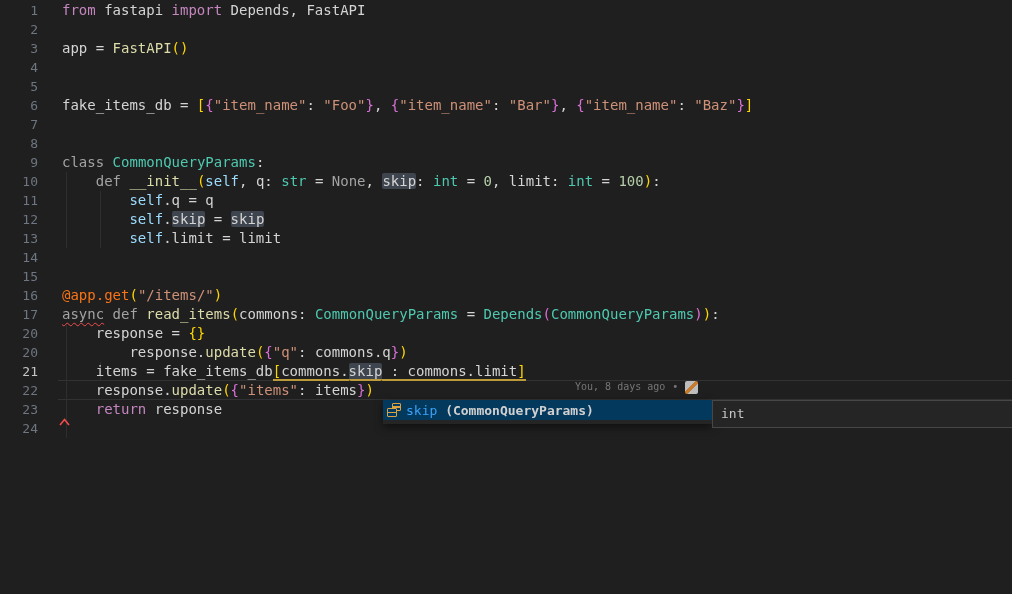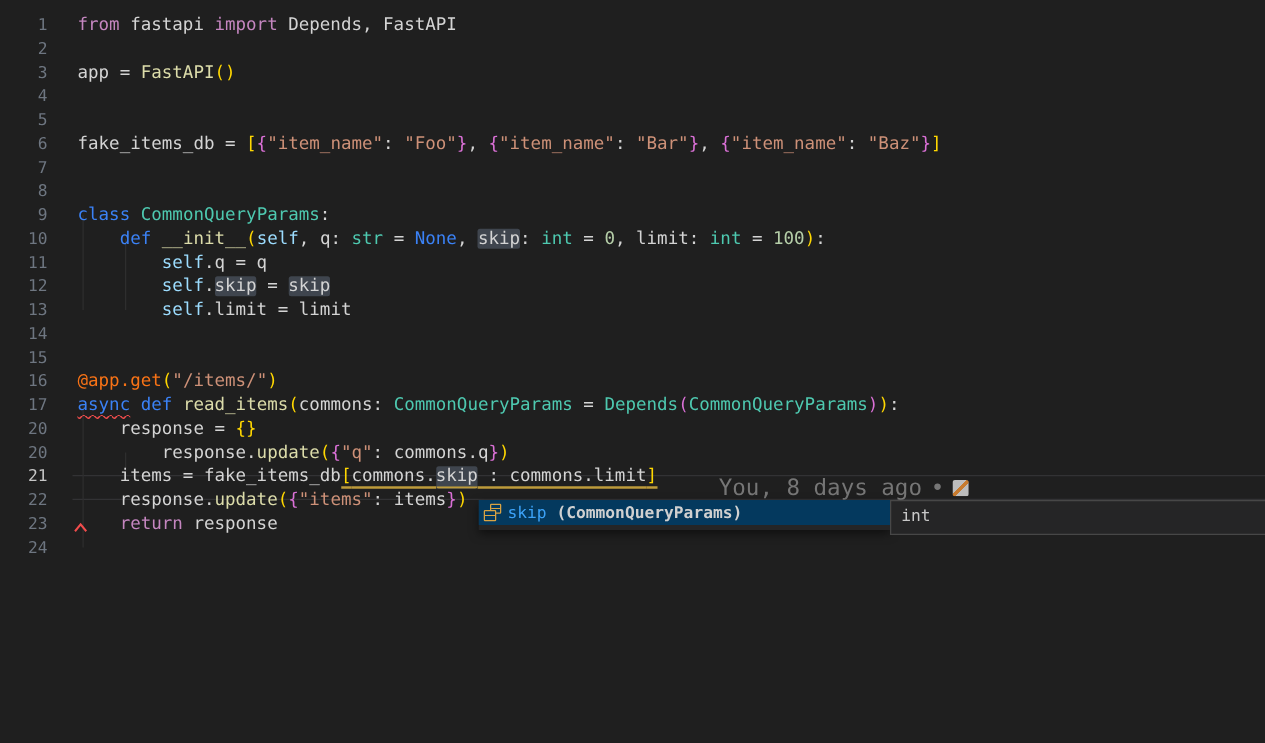--- a/index.html
+++ b/index.html
@@ -3,29 +3,29 @@
 <meta charset="utf-8">
 <style>
   html,body{margin:0;padding:0;}
   body{
     width:1012px;height:594px;overflow:hidden;position:relative;
     background:#1f1f1f;
     font-family:"DejaVu Sans Mono","Liberation Mono",monospace;
   }
   
   .editor{position:absolute;inset:0;}
-  .lines{position:relative;z-index:1;padding-top:11px;}
+  .lines{position:relative;z-index:1;padding-top:1px;}
   .line{height:19px;line-height:19px;white-space:pre;font-size:14px;color:#d4d4d4;}
   .ln{display:inline-block;width:38px;margin-right:24px;text-align:right;
       color:#6e7681;font-size:13px;}
   .line.active .ln{color:#c6c6c6;text-align:right;}
   
   .tok-t{color:#d4d4d4;}
   .tok-kc{color:#c586c0;}
-  .tok-kb{color:#3b82f6;}
+  .tok-kb{color:#a3a3a3;}
   .tok-cl{color:#4ec9b0;}
   .tok-fn{color:#dcdcaa;}
   .tok-dec{color:#f97316;}
   .tok-s{color:#ce9178;}
   .tok-num{color:#b5cea8;}
   .tok-sp{color:#9cdcfe;}
   .tok-b1{color:#ffd700;}
   .tok-b2{color:#da70d6;}
   .tok-hl{background:#3f454e;border-radius:2px;}
   .tok-u{border-bottom:2px solid #bd9b3b;}
@@ -34,22 +34,22 @@
   .hairline{position:absolute;left:58px;right:0;height:1px;background:#323234;z-index:0;}
   .hl-top{top:380px;} .hl-bottom{top:399px;}
   
   .guide{position:absolute;width:1px;background:#2e2e2e;z-index:0;}
   .g1{left:66px;top:172px;height:76px;}
   .g2{left:100px;top:191px;height:57px;}
   .g3{left:66px;top:324px;height:114px;}
   .g4{left:100px;top:362px;height:19px;}
   
   .blame{position:absolute;left:575px;top:381px;height:19px;z-index:2;
-         display:flex;align-items:center;gap:7px;white-space:pre;
-         color:#767676;font-size:18px;}
+         display:flex;align-items:flex-start;gap:7px;white-space:pre;
+         color:#767676;font-size:10px;}
   .memo-icon{display:inline-block;width:13px;height:13px;border-radius:2px;
      background:#bdbdbd;
      background-image:linear-gradient(135deg,transparent 42%,#c77b2f 42%,#c77b2f 58%,transparent 58%);}
   
   .err-caret{position:absolute;left:59px;top:411px;z-index:2;}
   
   .suggest{position:absolute;left:383px;top:400px;width:329px;z-index:10;
            background:#252526;padding-bottom:4px;box-shadow:0 3px 8px rgba(0,0,0,.5);}
   .suggest-row{height:20px;display:flex;align-items:center;background:#04395e;}
   .sg-label{color:#3ca2f8;font-size:13px;}

